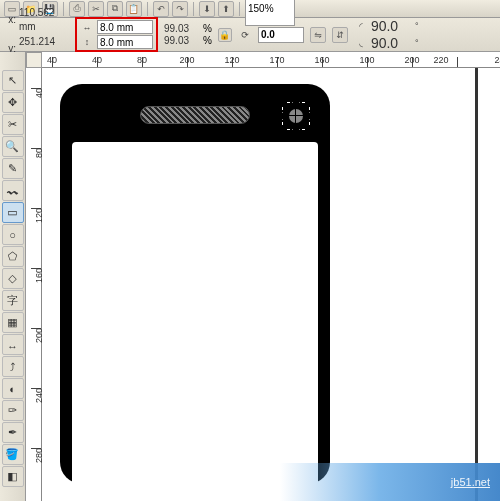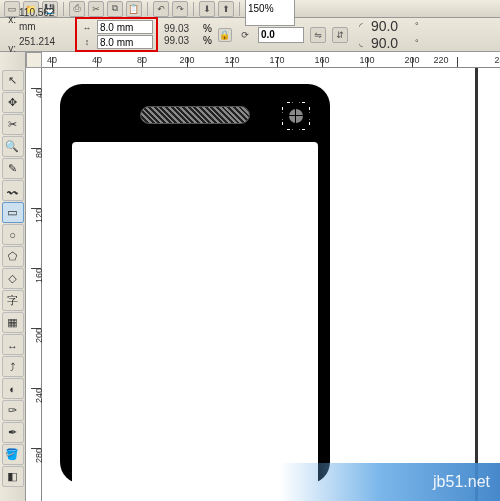--- a/index.html
+++ b/index.html
@@ -41,21 +41,21 @@
 .sh-t { left:50%; top:-3px; transform:translateX(-50%);} .sh-b { left:50%; bottom:-3px; transform:translateX(-50%);} 
 .sh-l { top:50%; left:-3px; transform:translateY(-50%);} .sh-r { top:50%; right:-3px; transform:translateY(-50%);}
 .sel-dash { position:absolute; inset:0; border:1px dashed #fff; }
 .camera-dot { position:absolute; left:50%; top:50%; width:14px; height:14px; background:#888; border-radius:50%; transform:translate(-50%,-50%); }
 .camera-center { position:absolute; left:50%; top:50%; width:6px; height:6px; transform:translate(-50%,-50%); }
 .camera-center::before,.camera-center::after { content:""; position:absolute; background:#000; }
 .camera-center::before { left:-4px; top:2px; width:14px; height:1px; }
 .camera-center::after { top:-4px; left:2px; height:14px; width:1px; }
 .page-edge { position:absolute; right:22px; top:0; bottom:0; width:3px; background:#333; }
 .watermark { position: absolute; right: 0; bottom: 0; width: 220px; height: 38px; background: linear-gradient(90deg, rgba(100,170,230,0) 0%, rgba(100,170,230,.85) 45%, rgba(60,130,200,.95) 100%); display: flex; align-items: center; justify-content: flex-end; padding-right: 10px; gap: 6px; color: #fff; font-size: 14px; }
-.wm-url { font-size: 16px; opacity: .9; }
+.wm-url { font-size: 11px; opacity: .9; text-decoration: underline; }
 .ruler-corner { position:absolute; left:26px; top:52px; width:16px; height:16px; background:#f0ece0; border:1px solid #999; }
 </style>
 </head>
 <body>
 
 <div class="toolbar-top">
   <span class="tb-icon">▭</span>
   <span class="tb-icon">📁</span>
   <span class="tb-icon">💾</span>
   <span class="tb-sep"></span>

